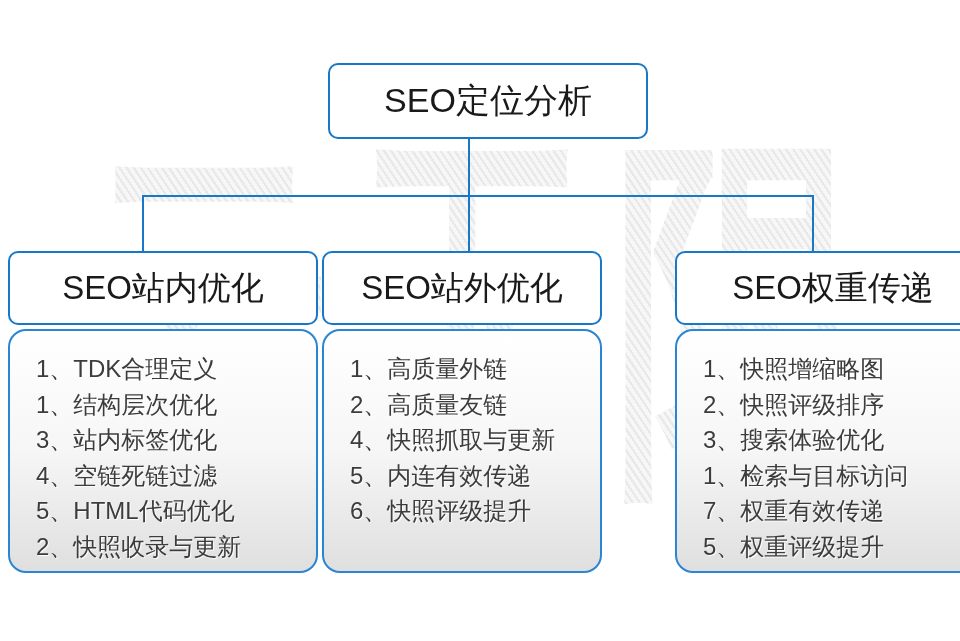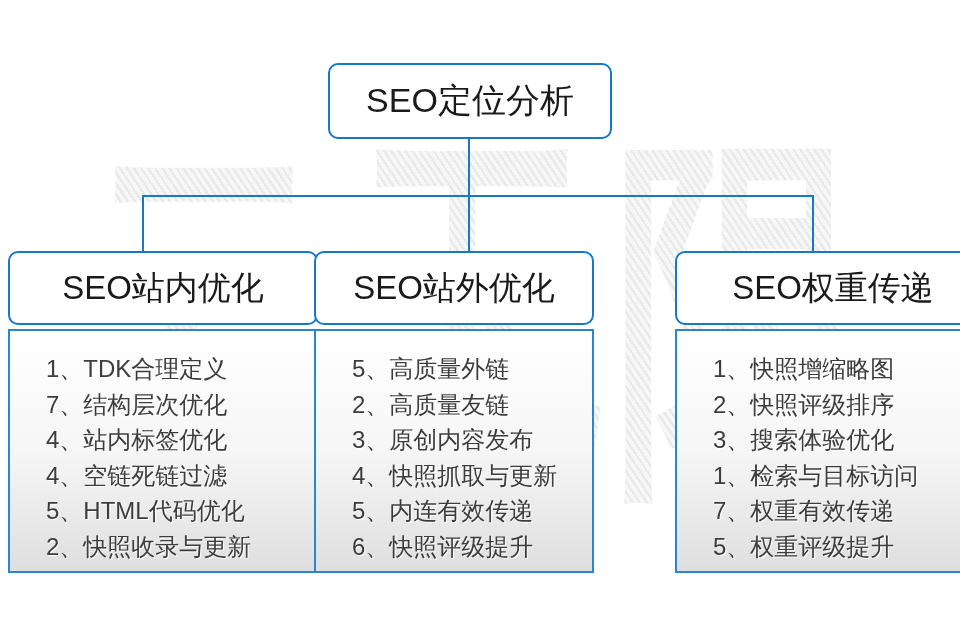--- a/index.html
+++ b/index.html
@@ -46,46 +46,46 @@
     box-sizing: border-box;
     background: #ffffff;
     border: 2px solid #1778c8;
     border-radius: 10px;
     display: flex;
     align-items: center;
     justify-content: center;
     color: #1a1a1a;
     z-index: 2;
   }
-  .root-box { left: 328px; top: 63px; width: 284px; height: 76px; font-size: 34px; }
+  .root-box { left: 328px; top: 63px; width: 320px; height: 76px; font-size: 34px; }
   .head-box { top: 251px; height: 74px; font-size: 33px; }
 
   .list-box {
     position: absolute;
     top: 329px;
     height: 244px;
     box-sizing: border-box;
     margin: 0;
     border: 2px solid #2a85d2;
-    border-radius: 0;
+    border-radius: 18px;
     background: linear-gradient(180deg, #ffffff 0%, #f6f6f6 50%, #dfdfdf 100%);
     list-style: none;
-    padding: 20px 6px 0 36px;
+    padding: 20px 6px 0 26px;
     z-index: 2;
   }
   .list-box li {
     font-size: 24px;
     line-height: 35.5px;
     color: #3c3c3c;
     text-shadow: 1px 1px 1px #ffffff;
     white-space: nowrap;
   }
 
   .col1 { left: 8px;   width: 310px; }
-  .col2 { left: 314px; width: 280px; }
+  .col2 { left: 322px; width: 280px; }
   .col3 { left: 675px; width: 316px; }
 </style>
 </head>
 <body>
 
 <div class="canvas">
 
   <div class="watermark">云无限</div>
 
   <div class="node root-box">
@@ -96,34 +96,33 @@
   <div class="line" style="left:142px; top:195px; width:672px; height:2px;"></div>
   <div class="line" style="left:142px; top:195px; width:2px; height:57px;"></div>
   <div class="line" style="left:468px; top:195px; width:2px; height:57px;"></div>
   <div class="line" style="left:812px; top:195px; width:2px; height:57px;"></div>
 
   <div class="node head-box col1">
     <span>SEO站内优化</span>
   </div>
   <ul class="list-box col1">
     <li>1、TDK合理定义</li>
-    <li>7、结构层次优化</li>
-    <li>4、站内标签优化</li>
+    <li>1、结构层次优化</li>
+    <li>3、站内标签优化</li>
     <li>4、空链死链过滤</li>
     <li>5、HTML代码优化</li>
     <li>2、快照收录与更新</li>
   </ul>
 
   <div class="node head-box col2">
     <span>SEO站外优化</span>
   </div>
   <ul class="list-box col2">
-    <li>5、高质量外链</li>
+    <li>1、高质量外链</li>
     <li>2、高质量友链</li>
-    <li>3、原创内容发布</li>
     <li>4、快照抓取与更新</li>
     <li>5、内连有效传递</li>
     <li>6、快照评级提升</li>
   </ul>
 
   <div class="node head-box col3">
     <span>SEO权重传递</span>
   </div>
   <ul class="list-box col3">
     <li>1、快照增缩略图</li>

